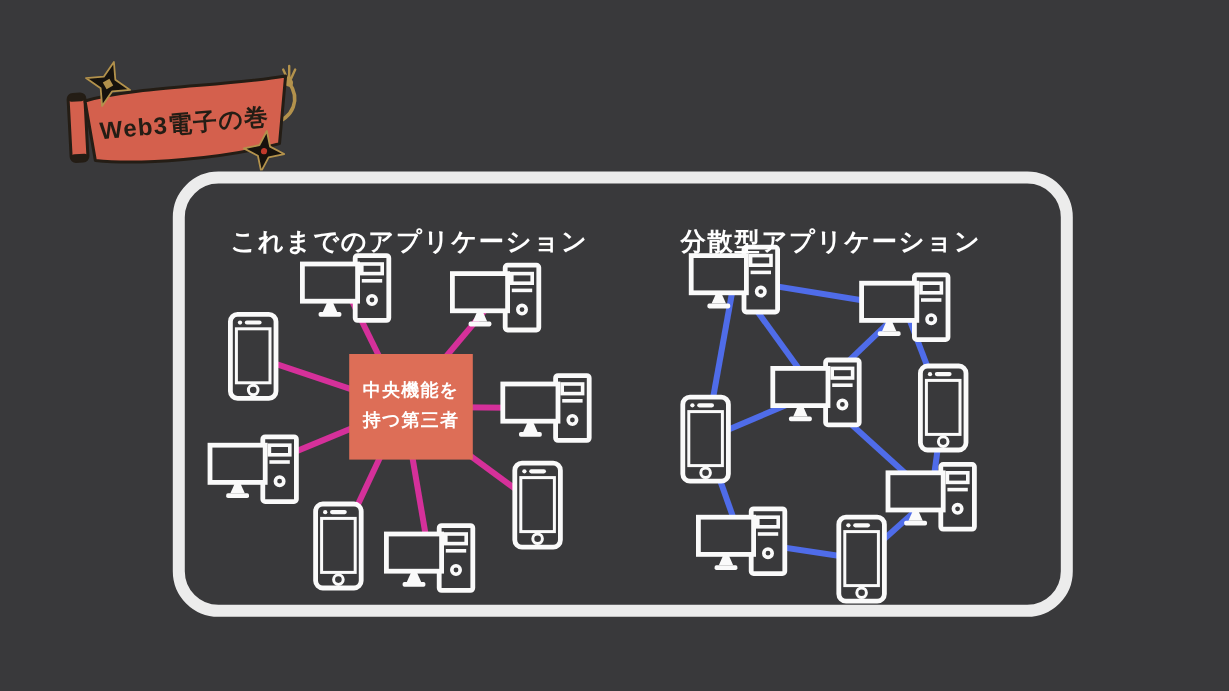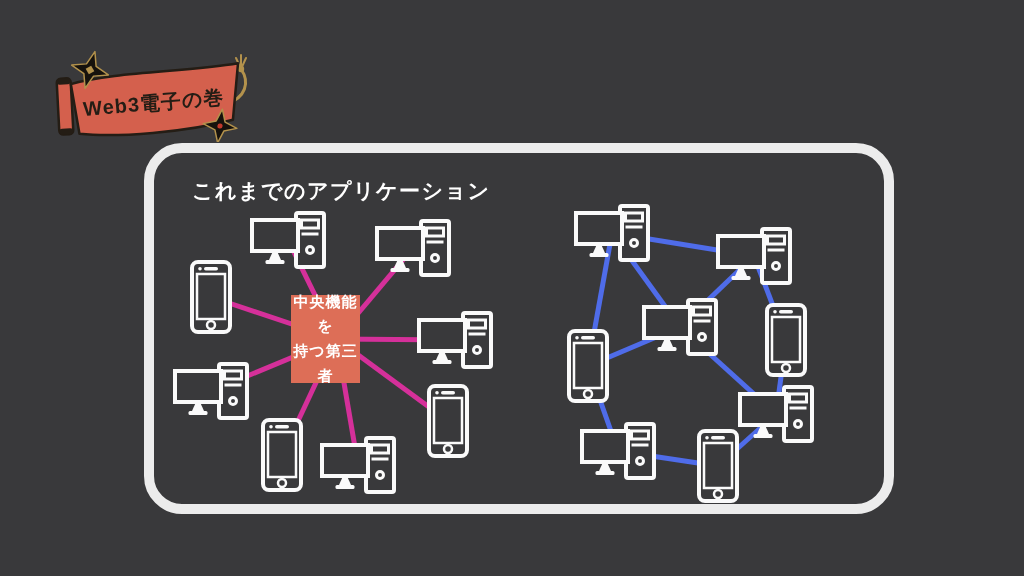--- a/index.html
+++ b/index.html
@@ -16,32 +16,32 @@
     font-size:54px;font-weight:bold;letter-spacing:1px;z-index:4;
   }
 
   .panel{
     position:absolute;left:144px;top:143px;width:750px;height:371px;
     border:10px solid var(--panel-border,#ececec);
     border-radius:38px;box-sizing:border-box;z-index:1;
   }
 
   .heading{
-    position:absolute;top:177px;color:var(--text-primary,#fff);
+    position:absolute;top:187px;color:var(--text-primary,#fff);
     font-size:21px;font-weight:bold;letter-spacing:1.5px;z-index:6;white-space:nowrap;
   }
   .heading-left{left:192px;}
   .heading-right{left:567px;}
 
   .diagram{position:absolute;z-index:2;}
   #diagram-centralized{left:170px;top:205px;width:325px;height:300px;}
   #diagram-distributed{left:560px;top:200px;width:260px;height:310px;}
 
   .hub{
-    position:absolute;left:291px;top:295px;width:69px;height:88px;
+    position:absolute;left:291px;top:295px;width:103px;height:88px;
     background:var(--hub-fill,#dd6e57);z-index:5;
     display:flex;flex-direction:column;align-items:center;justify-content:center;
     color:var(--text-primary,#fff);font-size:15px;font-weight:bold;
     letter-spacing:1px;line-height:1.65;text-align:center;
   }
 
   .badge{position:absolute;left:50px;top:46px;width:200px;height:96px;z-index:6;}
   .badge text{
     font-family:"Liberation Sans","DejaVu Sans",sans-serif;
     font-size:20px;font-weight:bold;letter-spacing:1px;
@@ -80,20 +80,21 @@
     <g transform="translate(170,80) rotate(8)">
       <path d="M0,-17 L4.5,-4.5 L17,0 L4.5,4.5 L0,17 L-4.5,4.5 L-17,0 L-4.5,-4.5 Z" fill="#16120d" stroke="var(--badge-gold)" stroke-width="1.5" stroke-linejoin="round"></path>
       <circle cx="0" cy="0" r="2.6" fill="var(--shuriken-dot)"></circle>
     </g>
   </svg>
 
 
   <div class="panel"></div>
 
   <div class="heading heading-left">これまでのアプリケーション</div>
+  <div class="heading heading-right">分散型アプリケーション</div>
 
   <svg id="diagram-centralized" class="diagram" viewBox="170 205 325 300">
       <line x1="336.5" y1="339" x2="288" y2="240" stroke="#d5309a" stroke-width="5" class="net-line"></line>
       <line x1="336.5" y1="339" x2="413" y2="248" stroke="#d5309a" stroke-width="5" class="net-line"></line>
       <line x1="336.5" y1="339" x2="211" y2="297" stroke="#d5309a" stroke-width="5" class="net-line"></line>
       <line x1="336.5" y1="339" x2="455" y2="340" stroke="#d5309a" stroke-width="5" class="net-line"></line>
       <line x1="336.5" y1="339" x2="211" y2="391" stroke="#d5309a" stroke-width="5" class="net-line"></line>
       <line x1="336.5" y1="339" x2="448" y2="421" stroke="#d5309a" stroke-width="5" class="net-line"></line>
       <line x1="336.5" y1="339" x2="282" y2="455" stroke="#d5309a" stroke-width="5" class="net-line"></line>
       <line x1="336.5" y1="339" x2="358" y2="465" stroke="#d5309a" stroke-width="5" class="net-line"></line>

